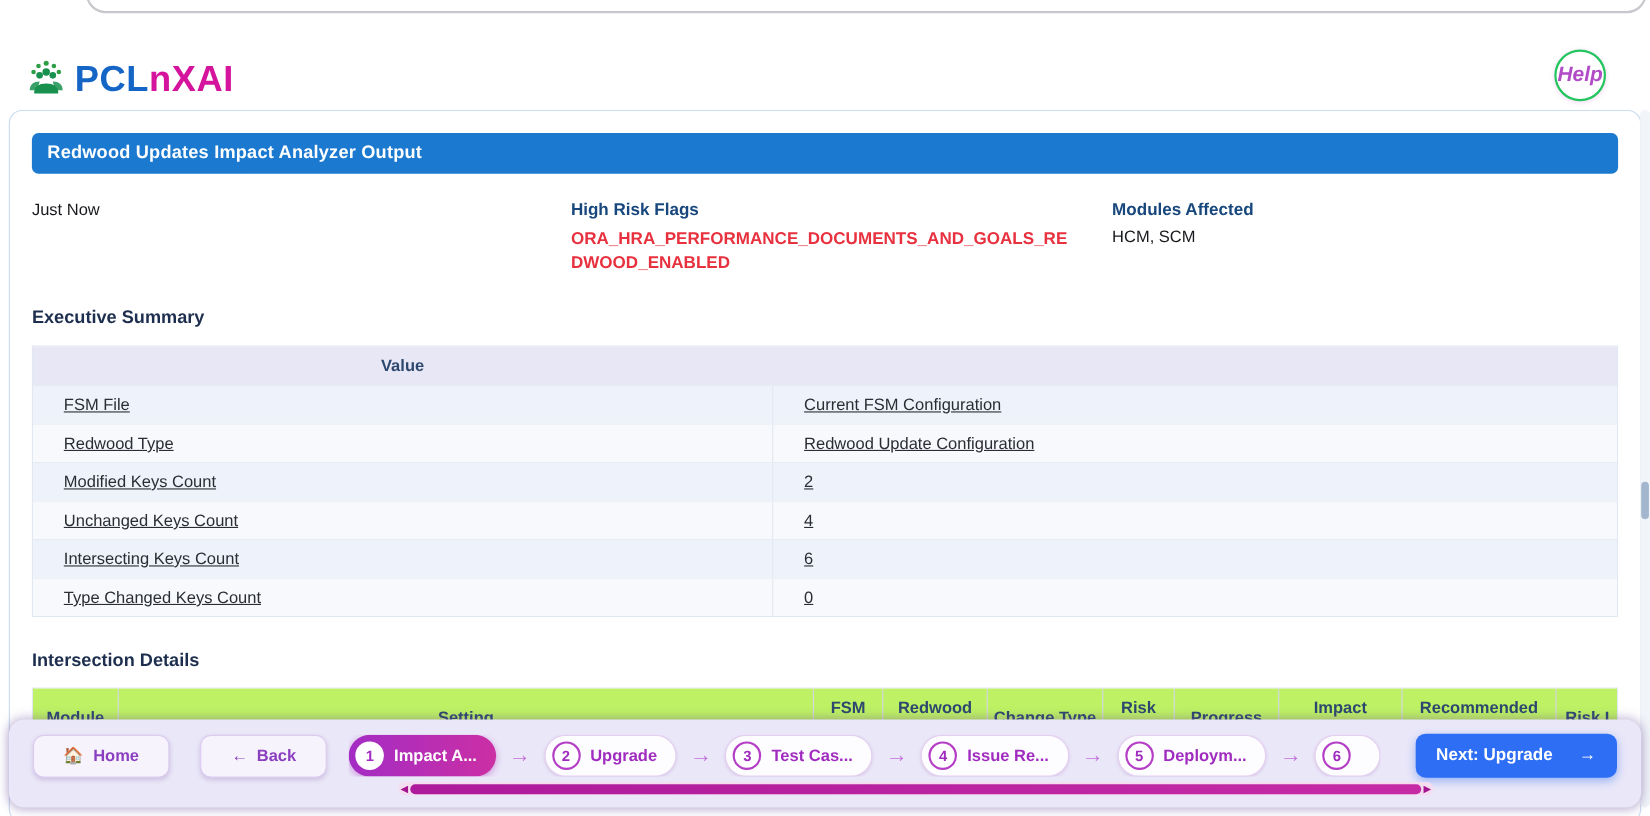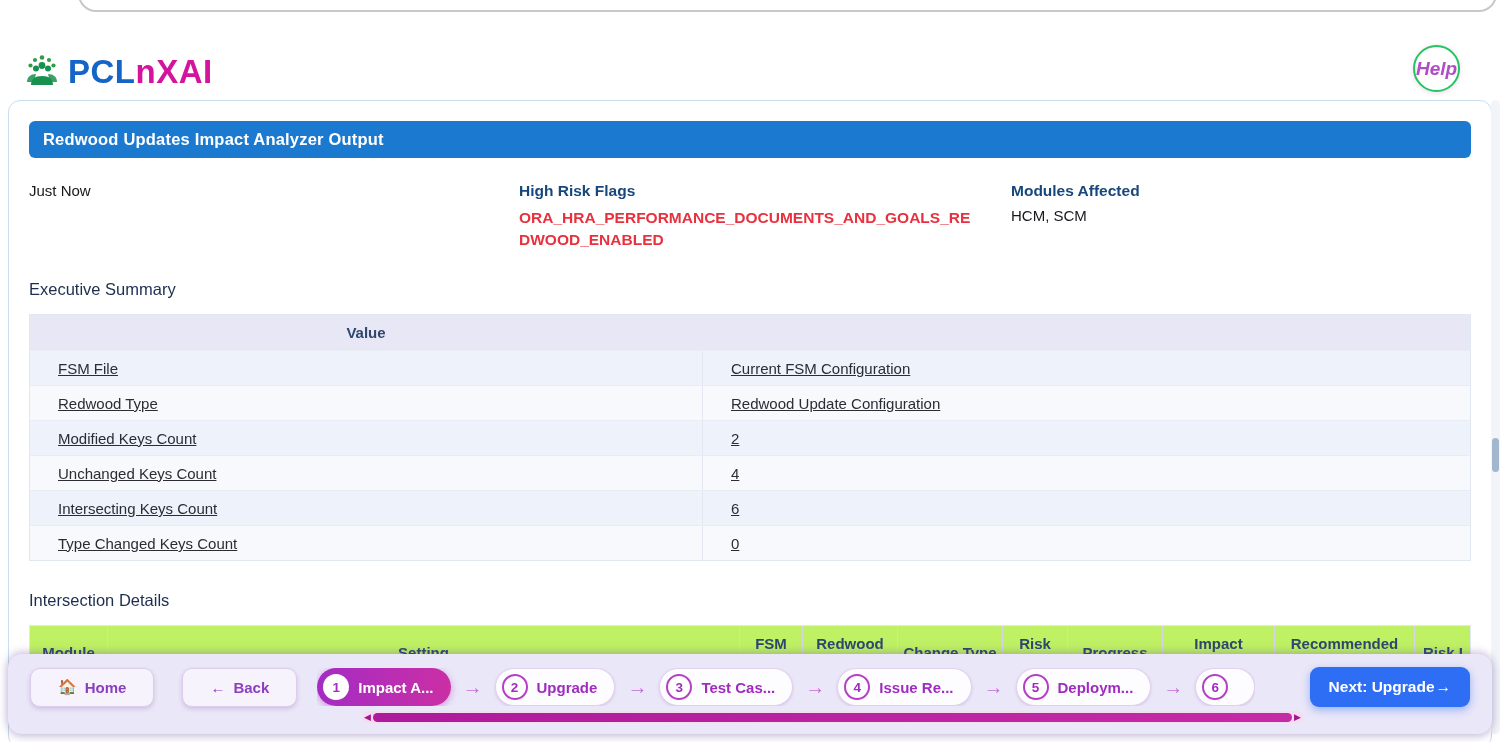--- a/index.html
+++ b/index.html
@@ -27,21 +27,21 @@
            background:#fff; border:1px solid #c9dcf0; border-radius:12px;
            padding:20px; overflow:hidden; }
   .title-bar { height:37px; background:#1b7ad0; border-radius:6px; color:#fff;
                font-weight:bold; font-size:16.5px; line-height:37px; padding:0 14px;
                letter-spacing:.2px; }
   .meta-row { display:grid; grid-template-columns:490px 492px 1fr; margin-top:24px; }
   .meta-label { color:#17477c; font-weight:bold; font-size:15.5px; margin-bottom:7px; }
   .meta-value { font-size:15px; color:#17181c; }
   .meta-value.risk { color:#e8313e; font-weight:bold; width:462px; word-break:break-all;
                      line-height:1.4; font-size:15.5px; }
-  .section-heading { margin:30px 0 15px; font-size:16.5px; font-weight:normal; color:#1d2e4e; }
+  .section-heading { margin:30px 0 15px; font-size:16.5px; font-weight:bold; color:#1d2e4e; }
 
   
   .sum-table { border:1px solid #e2e8f2; }
   .sum-head { display:grid; grid-template-columns:672px 1fr; background:#e8e7f6;
               height:35px; font-weight:bold; color:#2c486e; font-size:15px; }
   .sum-head > div { display:flex; align-items:center; justify-content:center; }
   .sum-head > div + div { border-left:1px solid #d6d6e8; }
   .sum-row { display:grid; grid-template-columns:672px 1fr; height:35px;
              font-size:15px; color:#2a2d33; border-top:1px solid #e8edf4; }
   .sum-row:nth-child(odd) { background:#edf2fb; }
@@ -86,21 +86,21 @@
           font-family:"Liberation Sans", sans-serif; }
   .step .circ { width:26px; height:26px; border-radius:50%; background:#fff;
                 border:2px solid #b43fc6; color:#a02bbf; display:flex; align-items:center;
                 justify-content:center; font-size:13.5px; font-weight:bold; flex:none; }
   .step.active { background:linear-gradient(90deg,#a32cc4,#cb2fa4); color:#fff;
                  border:none; box-shadow:0 2px 7px rgba(170,45,185,.45); }
   .step.active .circ { border:none; color:#a32cc4; }
   .arrow { color:#c26fd8; font-size:20px; font-weight:bold; flex:none; }
   .next-btn { margin-left:auto; height:40px; padding:0 19px; border-radius:9px;
               background:#2e6ef5; color:#fff; font-weight:bold; font-size:15.5px;
-              border:none; display:flex; align-items:center; gap:1px; cursor:pointer;
+              border:none; display:flex; align-items:center; gap:24px; cursor:pointer;
               box-shadow:0 3px 9px rgba(46,110,245,.45);
               font-family:"Liberation Sans", sans-serif; }
   .hscroll { position:absolute; left:354px; top:57px; width:941px; height:12px;
              background:#f3ddef; border-radius:6px; display:flex; align-items:center;
              padding:0 2px; gap:2px; }
   .sb-arrow { color:#a4148e; font-size:9px; line-height:1; flex:none; cursor:pointer; }
   .sb-thumb { flex:1; height:9px; border-radius:5px; cursor:pointer;
               background:linear-gradient(90deg,#ad1a9b,#c62ba6); }
 </style>
 </head>

